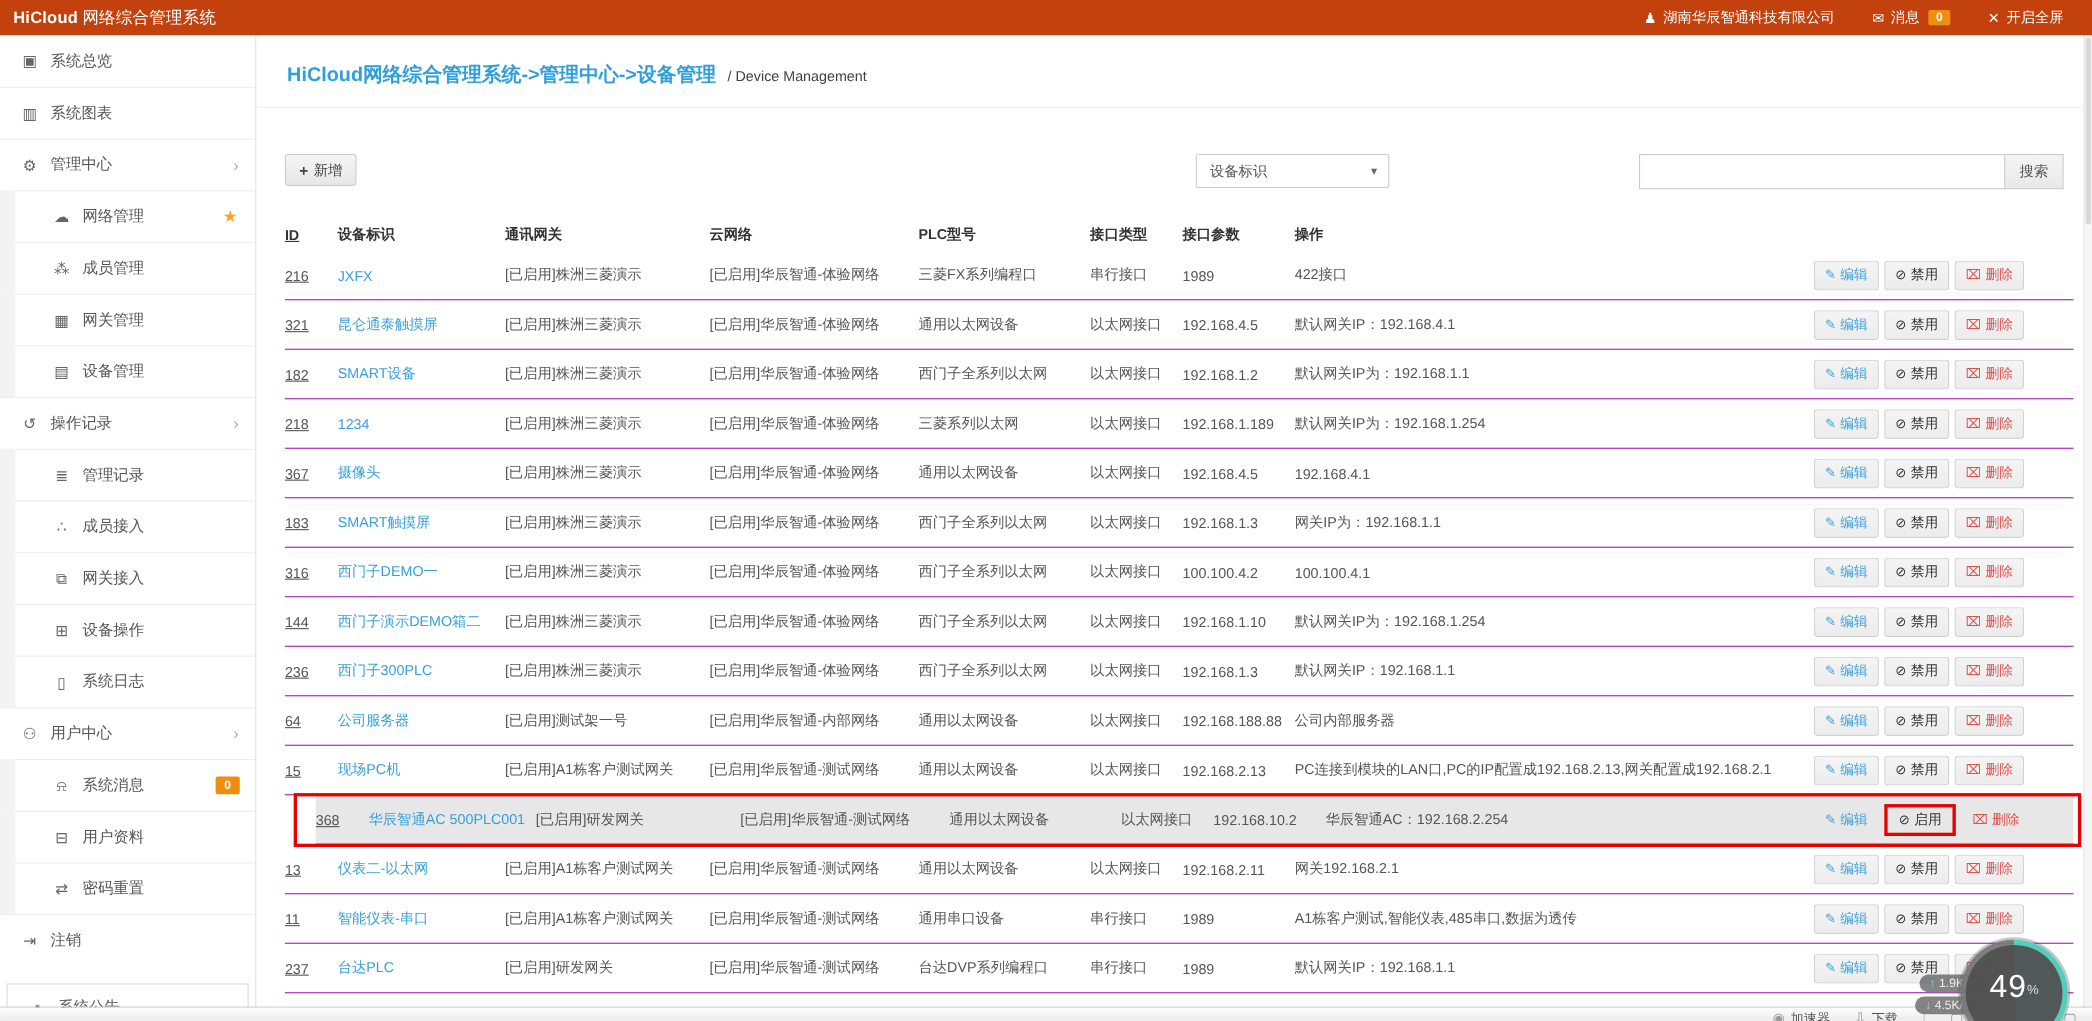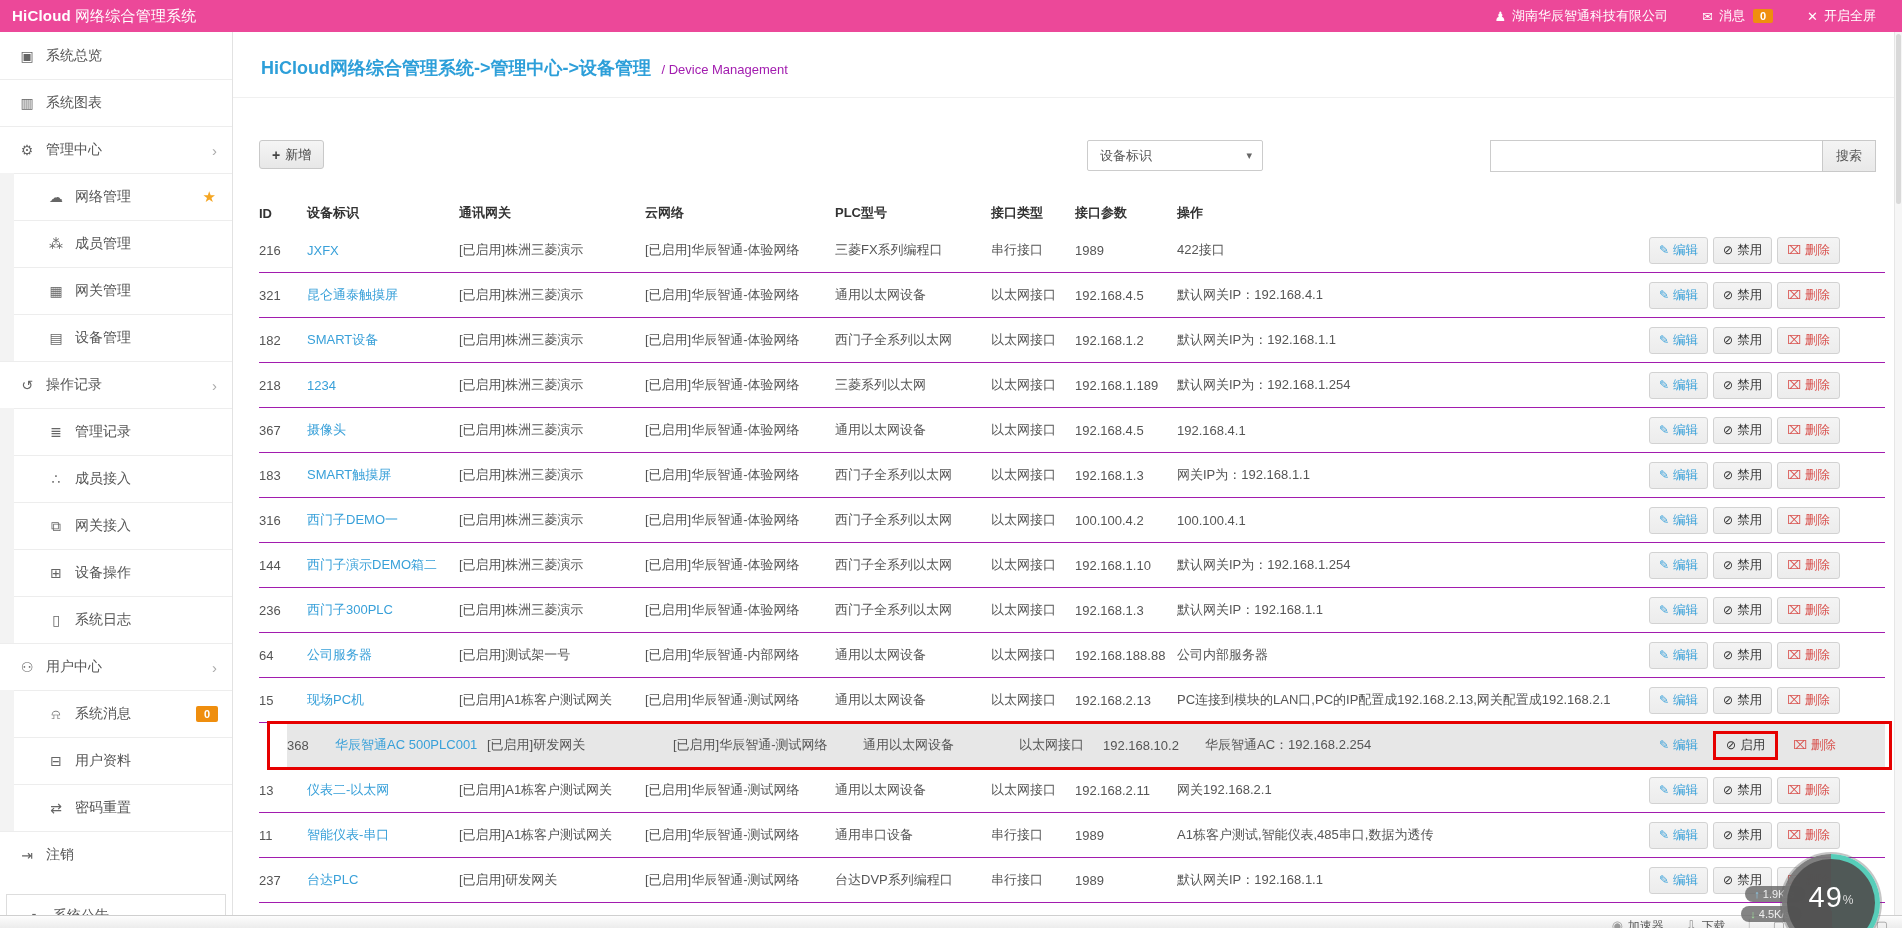--- a/index.html
+++ b/index.html
@@ -1,20 +1,20 @@
 <!DOCTYPE html>
 <html><head>
 <meta charset="utf-8">
 <style>
   * { margin:0; padding:0; box-sizing:border-box; }
   html,body { width:1902px; height:928px; overflow:hidden; background:#fff;
     font-family:"Liberation Sans","DejaVu Sans",sans-serif; }
 
   
-  .topbar { position:absolute; left:0; top:0; width:1902px; height:32px; background:#ec4899;
+  .topbar { position:absolute; left:0; top:0; width:1902px; height:32px; background:#c2410c;
     color:#fff; display:flex; align-items:center; justify-content:space-between; z-index:30; }
   .brand { padding-left:12px; font-size:15px; letter-spacing:.2px; }
   .brand b { font-weight:bold; margin-right:4px; }
   .topbar-right { display:flex; align-items:center; gap:34px; padding-right:26px; font-size:13px; }
   .top-item { display:flex; align-items:center; gap:6px; cursor:pointer; white-space:nowrap; }
   .ticon { font-size:13px; line-height:1; }
   .badge { background:#ef8e0e; color:#fff; font-size:11px; font-weight:bold;
     padding:1px 7px; border-radius:2px; margin-left:2px; }
 
   
@@ -31,21 +31,21 @@
   .sstar { position:absolute; right:16px; color:#f5a623; font-size:15px; }
   .sbadge { position:absolute; right:14px; background:#ef8e0e; color:#fff; font-size:11px;
     font-weight:bold; padding:2px 8px; border-radius:2px; }
   .partial { margin:16px 6px 0 6px; border:1px solid #ddd; border-bottom:none; height:60px;
     align-items:flex-start; padding-top:12px; }
 
   
   .main { position:absolute; left:233px; top:32px; width:1661px; height:896px; background:#fff; }
   .bc { padding:24px 28px 17px 28px; border-bottom:1px solid #f0f0f0; }
   .bc-path { color:#2d9fd9; font-size:18px; font-weight:bold;text-align:center; }
-  .bc-suffix { color:#a21caf; font-size:13px; margin-left:6px; }
+  .bc-suffix { color:#404040; font-size:13px; margin-left:6px; }
 
   .toolbar { position:relative; height:32px; margin:42px 18px 0 26px; }
   .btn-add { position:absolute; left:0; top:0; height:29px; padding:0 12px; font-size:13px; color:#444;
     background:linear-gradient(#f5f5f5,#e7e7e7); border:1px solid #c9c9c9; border-radius:3px;
     display:inline-flex; align-items:center; gap:5px; cursor:pointer; }
   .btn-add .pico { font-weight:bold; font-size:14px; }
   .sel { position:absolute; left:828px; top:0; width:176px; height:31px; border:1px solid #ccc;
     border-radius:2px; background:#fff; display:flex; align-items:center; justify-content:space-between;
     padding:0 10px 0 12px; font-size:13px; color:#555; cursor:pointer; }
   .sel .caret { color:#666; font-size:11px; }
@@ -55,21 +55,21 @@
   .btn-search { width:54px; height:32px; background:linear-gradient(#f4f4f4,#e9e9e9);
     border:1px solid #c9c9c9; font-size:13px; color:#555; cursor:pointer; }
 
   
   .table { margin:0 9px 0 26px; }
   .thead { display:flex; height:30px; align-items:center; margin-top:26px; }
   .th { font-size:13px; font-weight:bold; color:#333; padding-right:6px; }
   .tbody .tr { position:relative; display:flex; height:45px; align-items:center;
     border-bottom:1px solid #a21caf; font-size:13px; color:#555; }
   .td { padding-right:6px; white-space:nowrap; overflow:hidden; }
-  .c-id { width:48px; } .c-name { width:152px; } .c-gw { width:186px; } .c-cloud { width:190px; }
+  .c-id { width:48px;text-decoration:underline; } .c-name { width:152px; } .c-gw { width:186px; } .c-cloud { width:190px; }
   .c-plc { width:156px; } .c-it { width:84px; } .c-ip { width:102px; } .c-rm { flex:1; min-width:0; }
   .c-act { width:236px; display:flex; gap:5px; align-items:center; }
   .devlink { color:#38a0d9; text-decoration:none; cursor:pointer; }
   .abtn { display:inline-flex; align-items:center; gap:4px; padding:4px 9px; font-size:12.5px;
     background:linear-gradient(#f4f4f4,#ececec); border:1px solid #d2d2d2; border-radius:3px; cursor:pointer; }
   .abtn.edit { color:#38a0d9; } .abtn.mid { color:#333; } .abtn.del { color:#d9534f; }
   .ai { font-size:12px; }
 
   
   .tr.annotated { background:#e7e7e7;margin-left:28px; }

